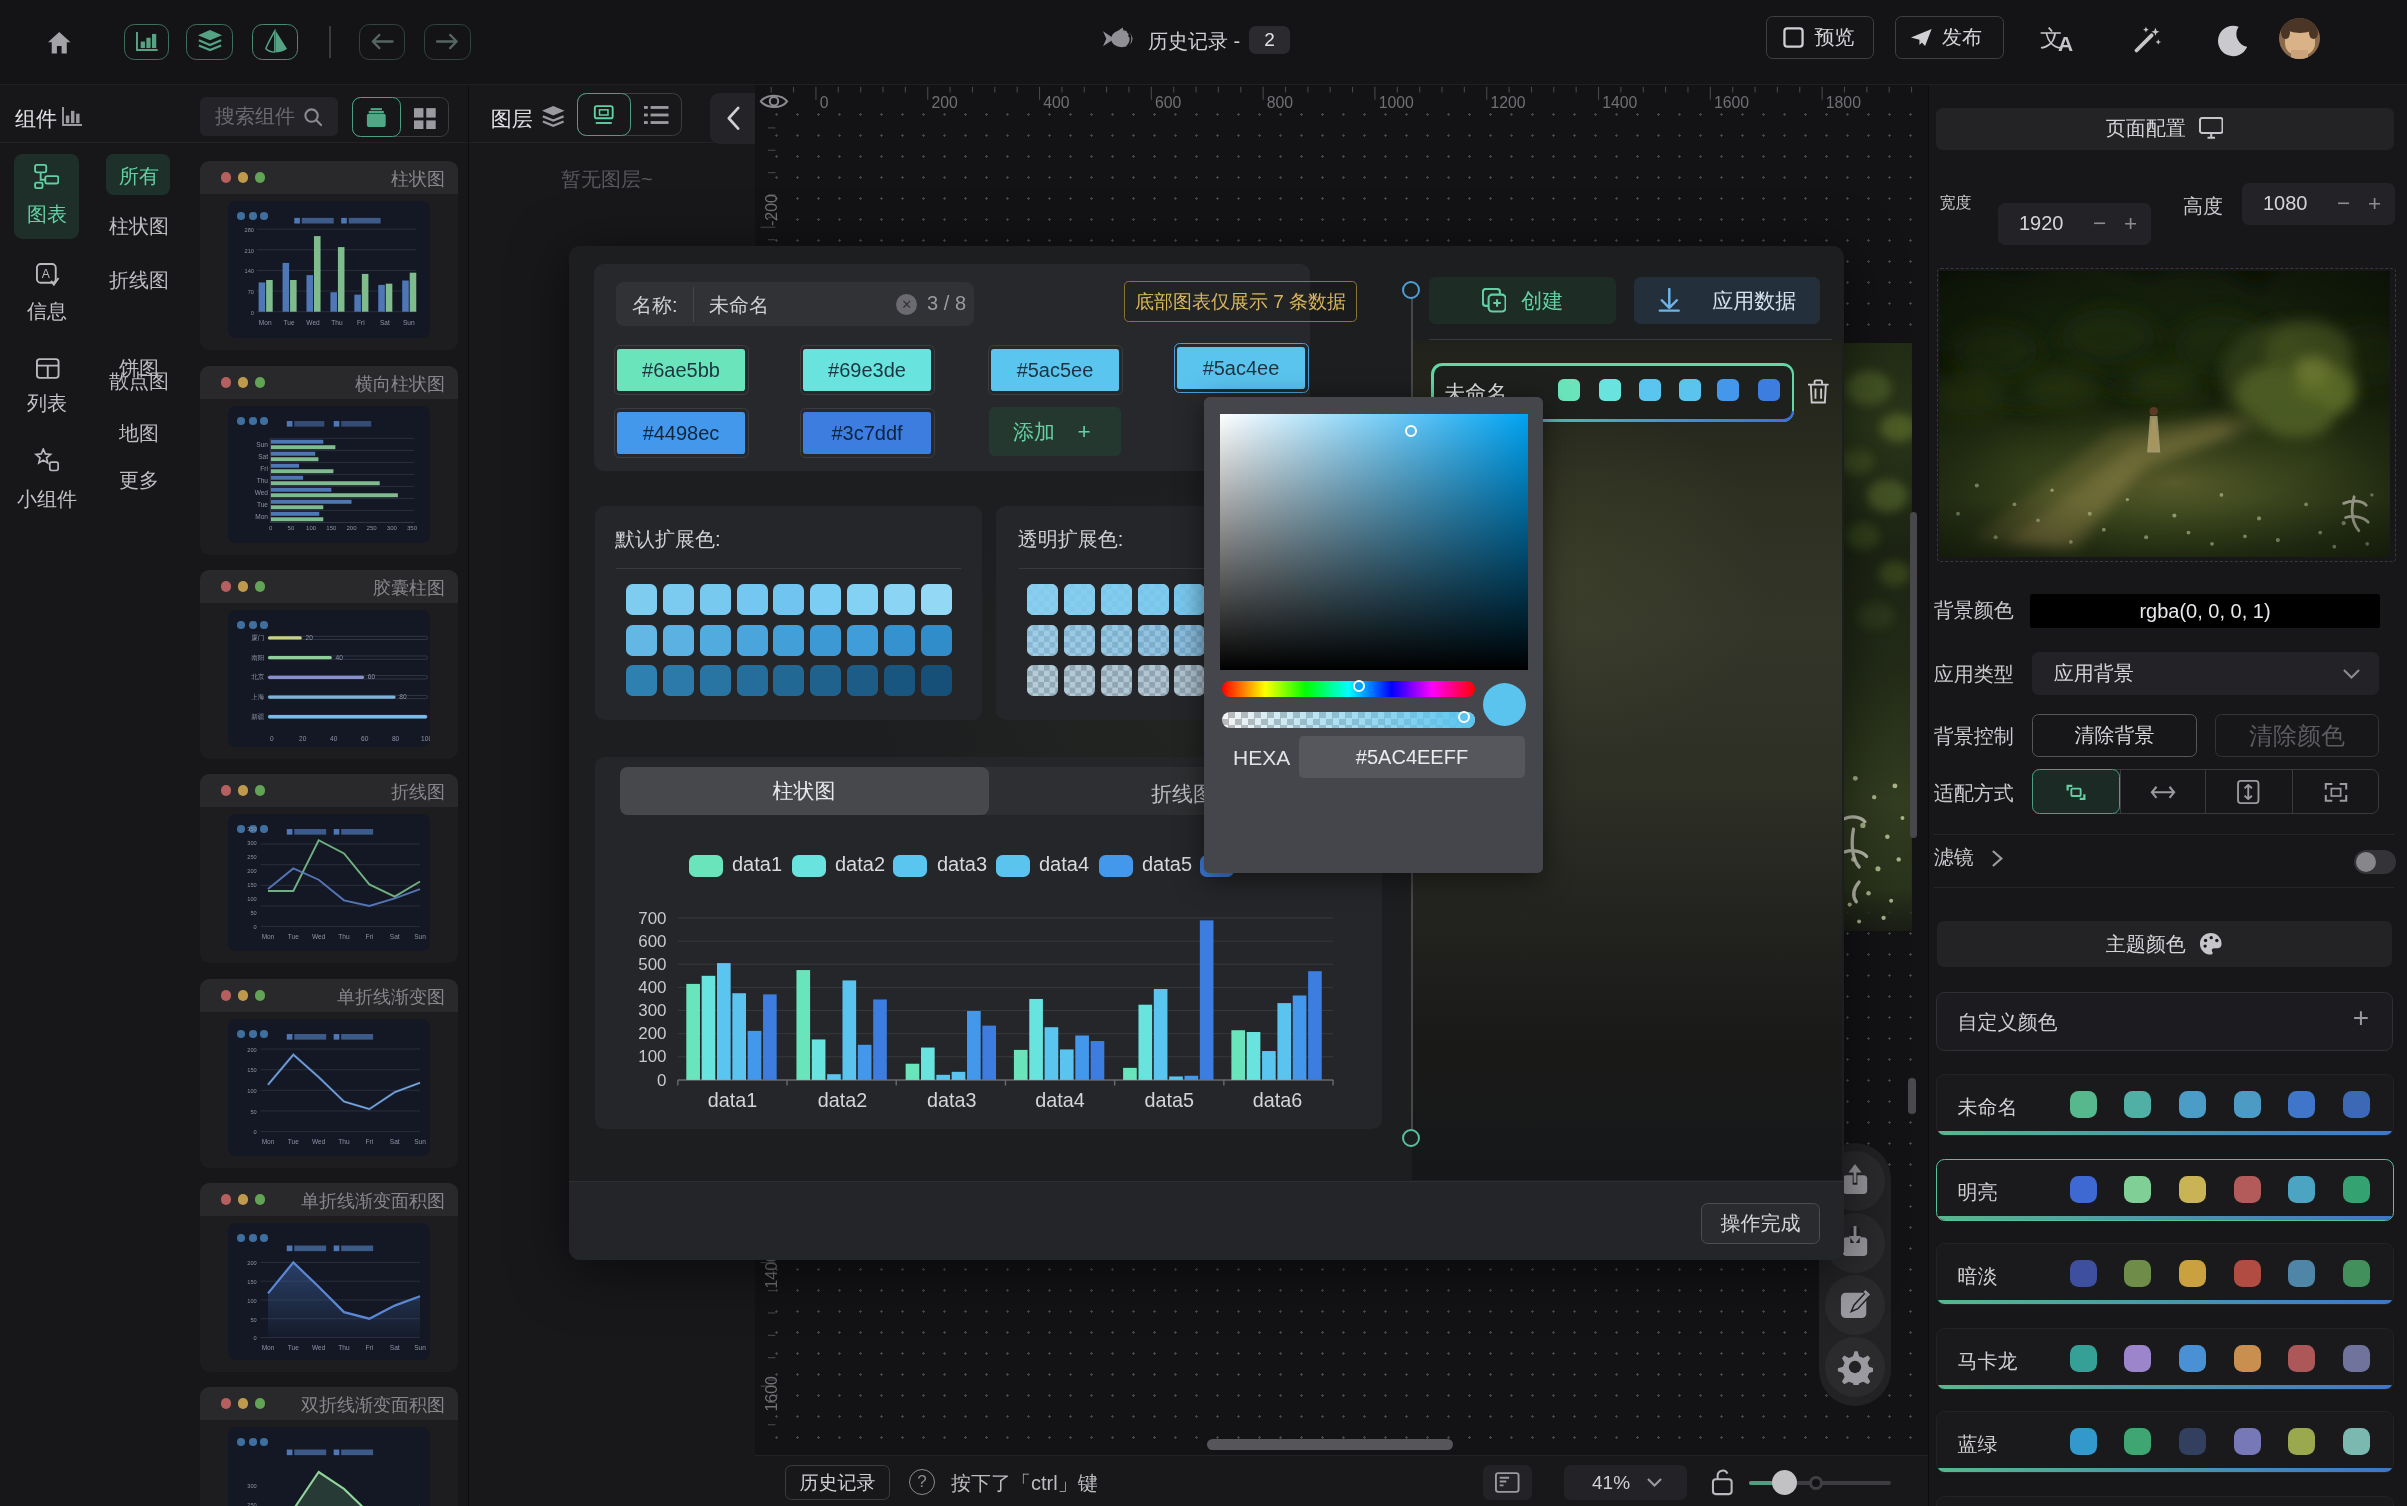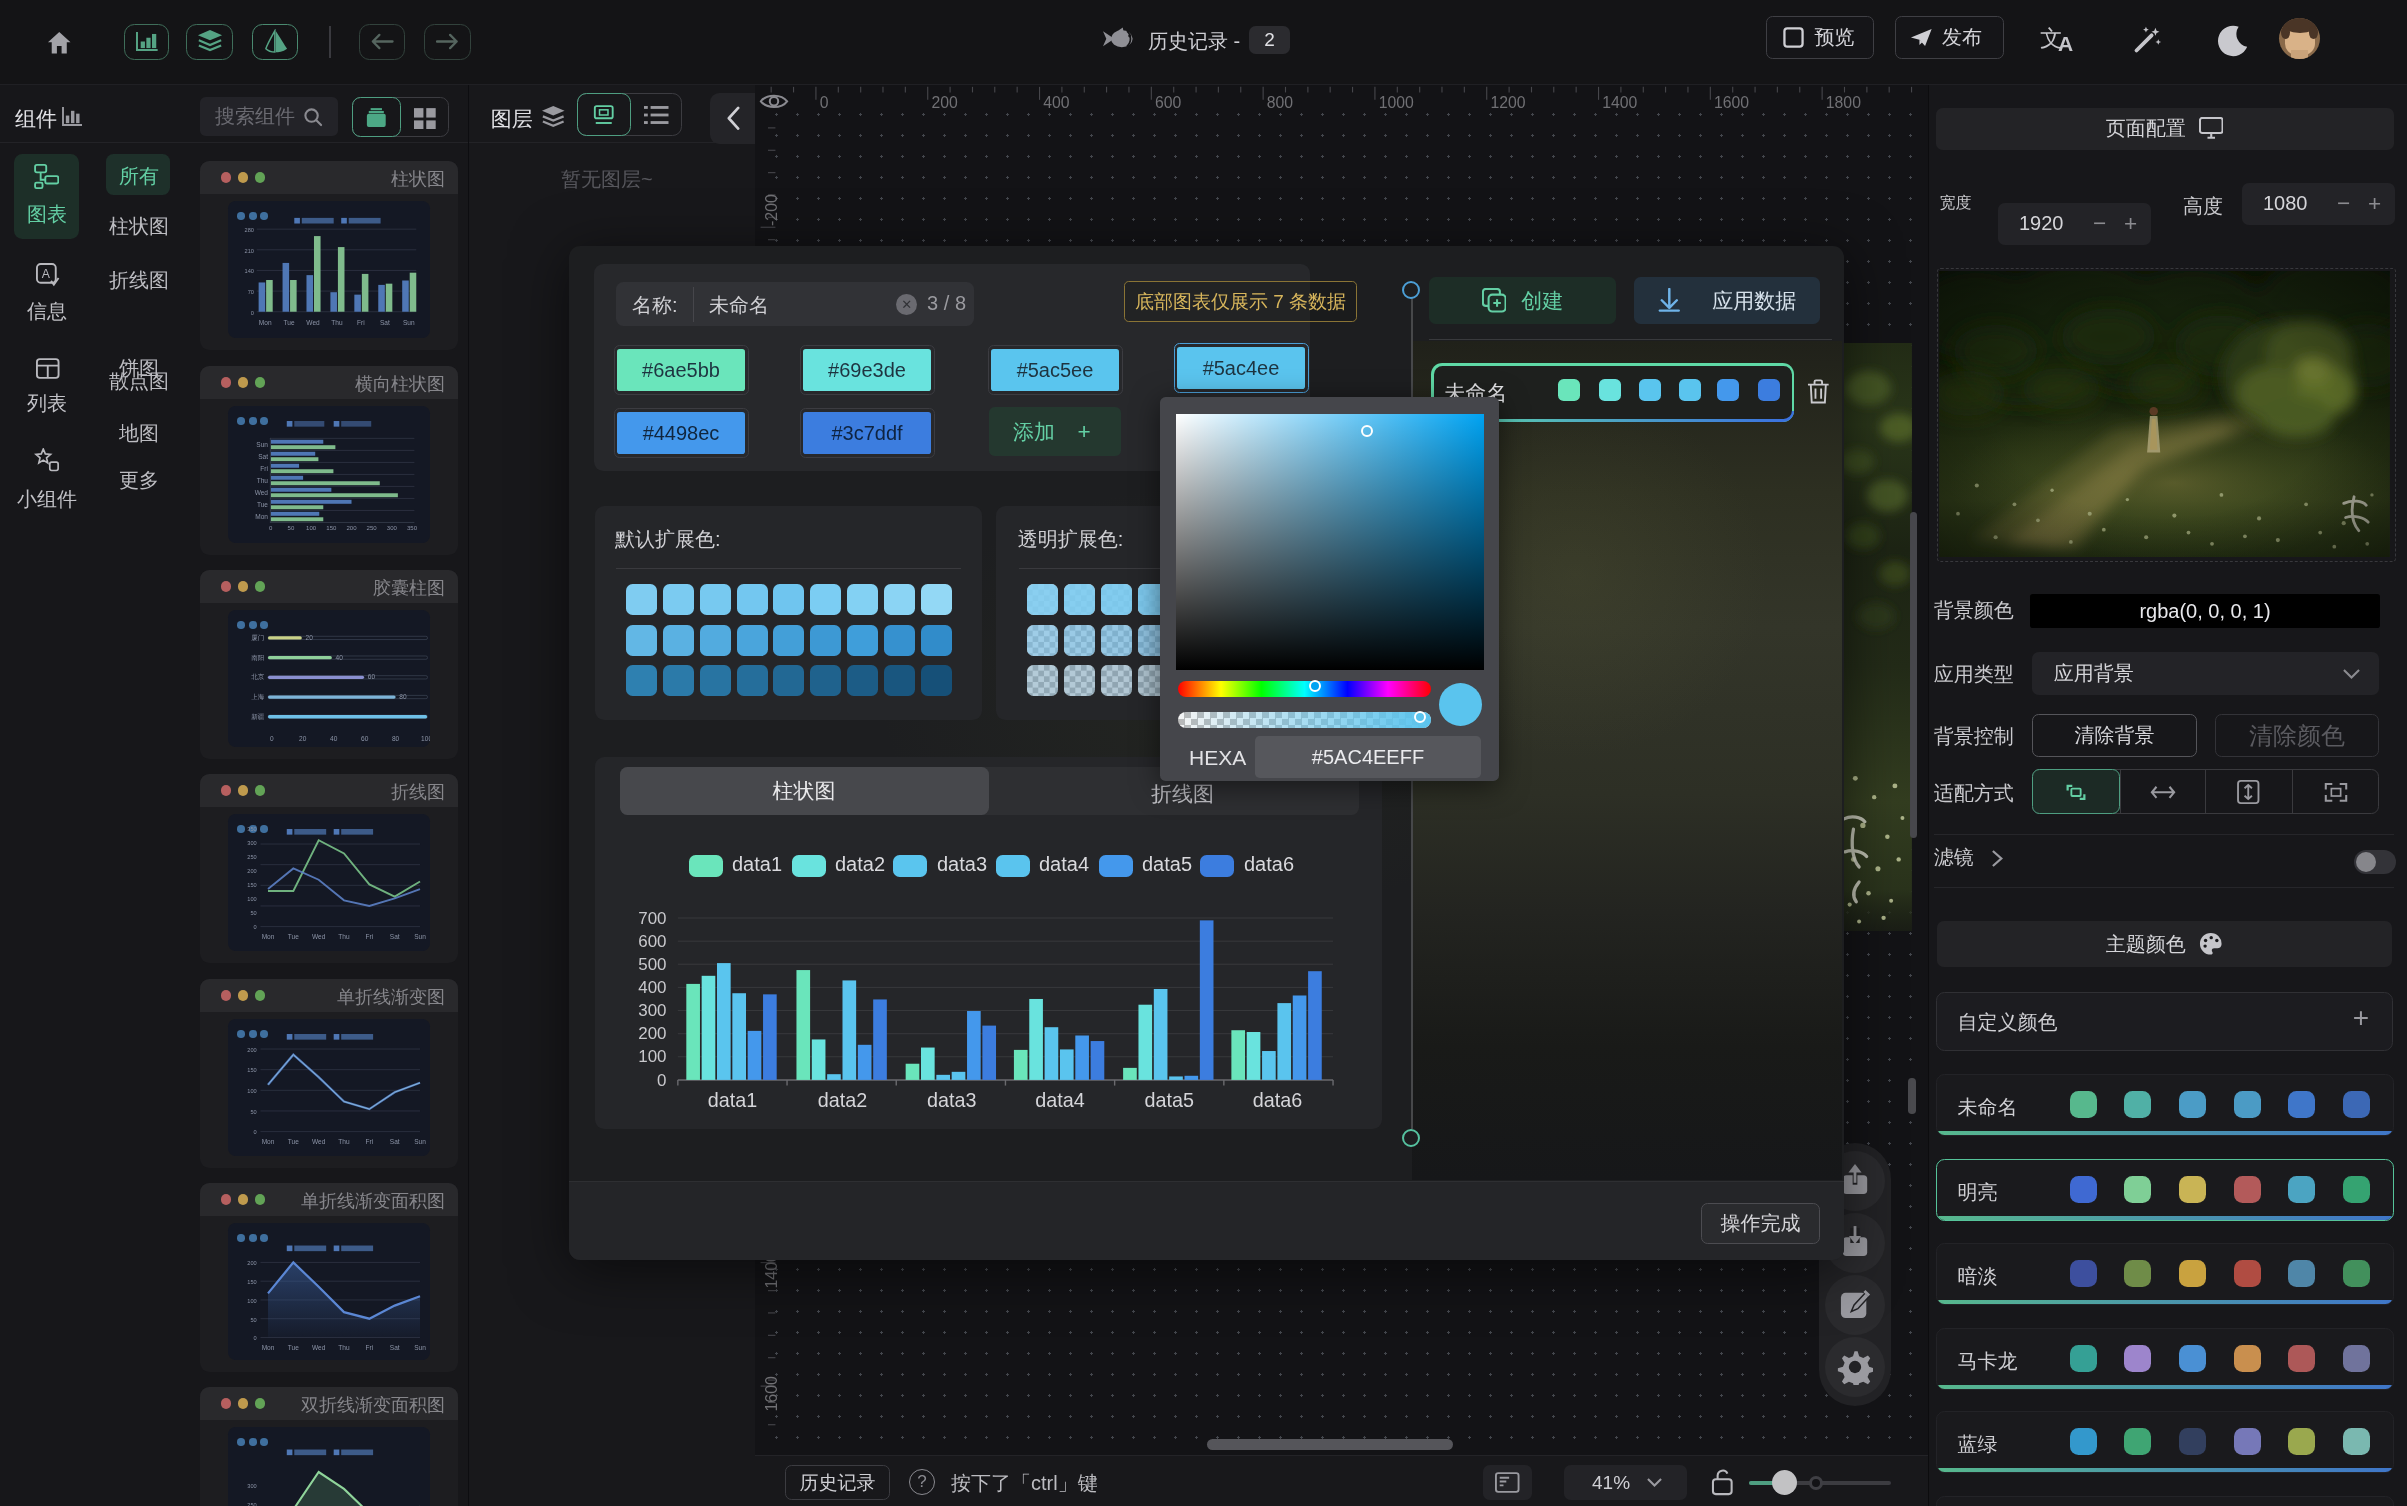--- a/index.html
+++ b/index.html
@@ -1278,21 +1278,21 @@
     </div>
     <svg class="abs" style="left:1238px;top:133px;" width="22.6" height="25.4" viewBox="0 0 24 27">
         <path d="M1 6 L23 6 M8 6 L8 3 a1.5 1.5 0 0 1 1.5 -1.5 L14.5 1.5 a1.5 1.5 0 0 1 1.5 1.5 L16 6 M4 6 L5 25 L19 25 L20 6 M9 10 L9 21 M15 10 L15 21" stroke="#c9c9cd" stroke-width="2" fill="none"></path>
       </svg>
 
     <div class="abs" style="left:0;top:935px;width:1275px;height:79px;background:#242528;border-top:0.9px solid #2e2f32;">
       <div class="abs flex" style="left:1132px;top:21px;width:119px;height:41px;background:#2a2b2e;border:0.9px solid #4c4c51;border-radius:6.6px;justify-content:center;font-size:20px;color:#d5d5d9;">操作完成</div>
     </div>
   </div>
 
-  <div class="abs" id="picker" style="left:1160px;top:397px;width:339px;height:384px;background:#45464b;border-radius:5.6px;box-shadow:0 5.6px 28px rgba(0,0,0,.5);">
+  <div class="abs" id="picker" style="left:1204px;top:397px;width:339px;height:476px;background:#45464b;border-radius:5.6px;box-shadow:0 5.6px 28px rgba(0,0,0,.5);">
     <div class="abs" style="left:16px;top:17px;width:308px;height:256px;background:#00a3f2;">
       <div class="abs" style="left:0;top:0;width:100%;height:100%;background:linear-gradient(90deg,#fff,rgba(255,255,255,0));"></div>
       <div class="abs" style="left:0;top:0;width:100%;height:100%;background:linear-gradient(0deg,#000,rgba(0,0,0,0));"></div>
       <div class="abs" style="left:185px;top:11.3px;width:12.2px;height:12.2px;border-radius:50%;border:2.8px solid #fff;"></div>
     </div>
     <div class="abs" style="left:18px;top:284px;width:253px;height:16px;border-radius:8.5px;background:linear-gradient(90deg,#f00 0%,#ff0 17%,#0f0 33%,#0ff 50%,#00f 67%,#f0f 83%,#f00 100%);"></div>
     <div class="abs" style="left:149px;top:283px;width:12.2px;height:12.2px;border-radius:50%;border:2.8px solid #fff;background:#00a3f2;"></div>
     <div class="abs" style="left:18px;top:315px;width:253px;height:16px;border-radius:8.5px;overflow:hidden;background-image:conic-gradient(#b9b9b9 90deg, #f5f5f5 90deg 180deg, #b9b9b9 180deg 270deg, #f5f5f5 270deg);background-size:13px 13px;">
       <div style="width:100%;height:100%;background:linear-gradient(90deg,rgba(90,196,238,0),#5ac4ee);"></div>
     </div>

